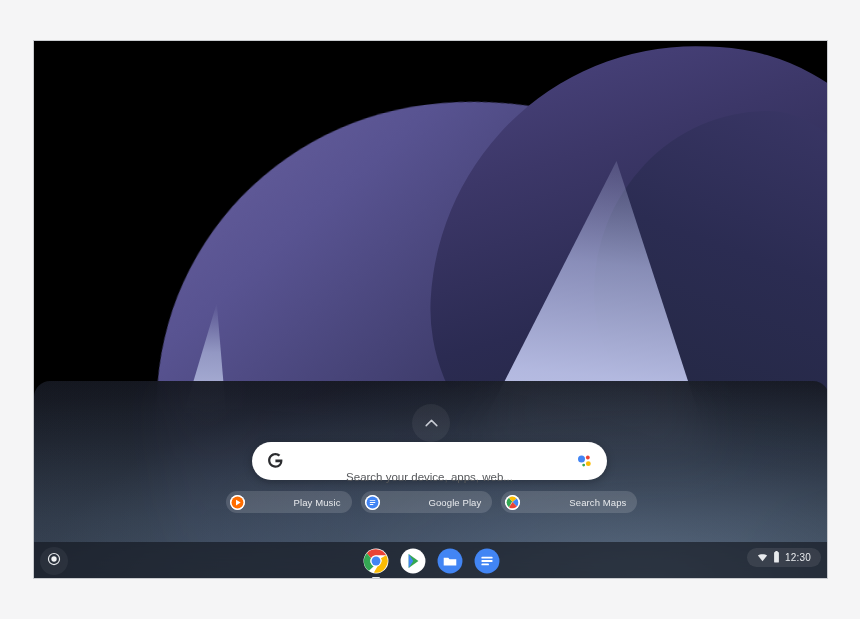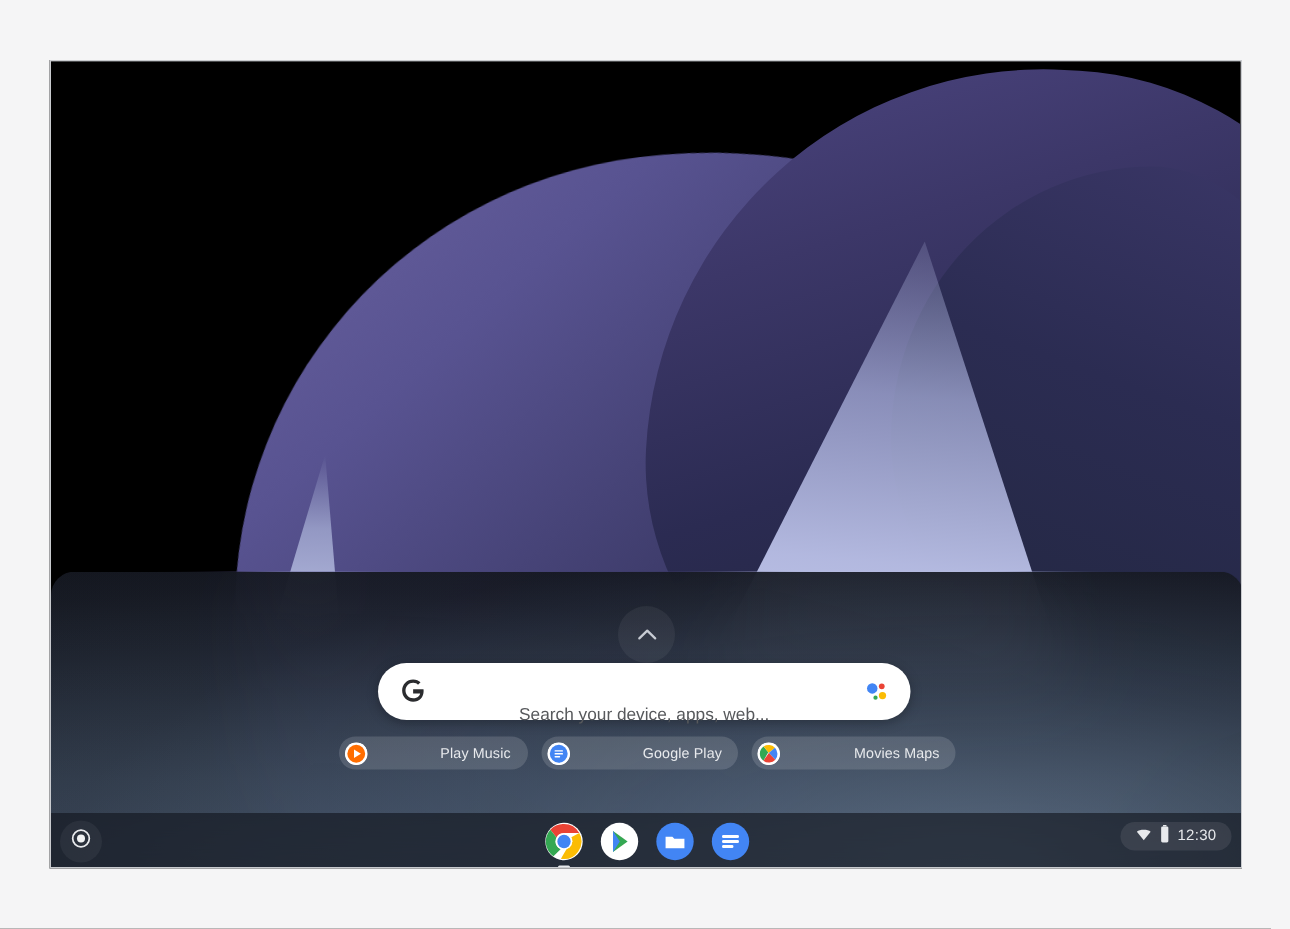--- a/index.html
+++ b/index.html
@@ -287,21 +287,21 @@
       <div class="chip">
         <span class="chip-icon">
           <svg width="15" height="15" viewBox="0 0 24 24">
             <circle cx="12" cy="12" r="12" fill="#ffffff"></circle>
             <path d="M2.5 12a9.5 9.5 0 0 1 4-7.8l5 6.2-5.2 9A9.5 9.5 0 0 1 2.5 12z" fill="#34a853"></path>
             <path d="M6.5 4.2A9.5 9.5 0 0 1 18.6 5.6l-6.5 5.6z" fill="#fbbc04"></path>
             <path d="M18.6 5.6A9.5 9.5 0 0 1 19 18.4l-7-7.2z" fill="#4285f4"></path>
             <path d="M19 18.4a9.5 9.5 0 0 1-12.7 1l5.8-8.2z" fill="#ea4335"></path>
           </svg>
         </span>
-        <span class="chip-label">Movies Maps</span>
+        <span class="chip-label">Search Maps</span>
       </div>
 
     </div>
 
     <div id="shelf">
 
       <div id="launcher-button">
         <span>
           <svg width="14" height="14" viewBox="0 0 24 24">
             <circle cx="12" cy="12" r="9.5" fill="none" stroke="#e8eaed" stroke-width="2"></circle>

